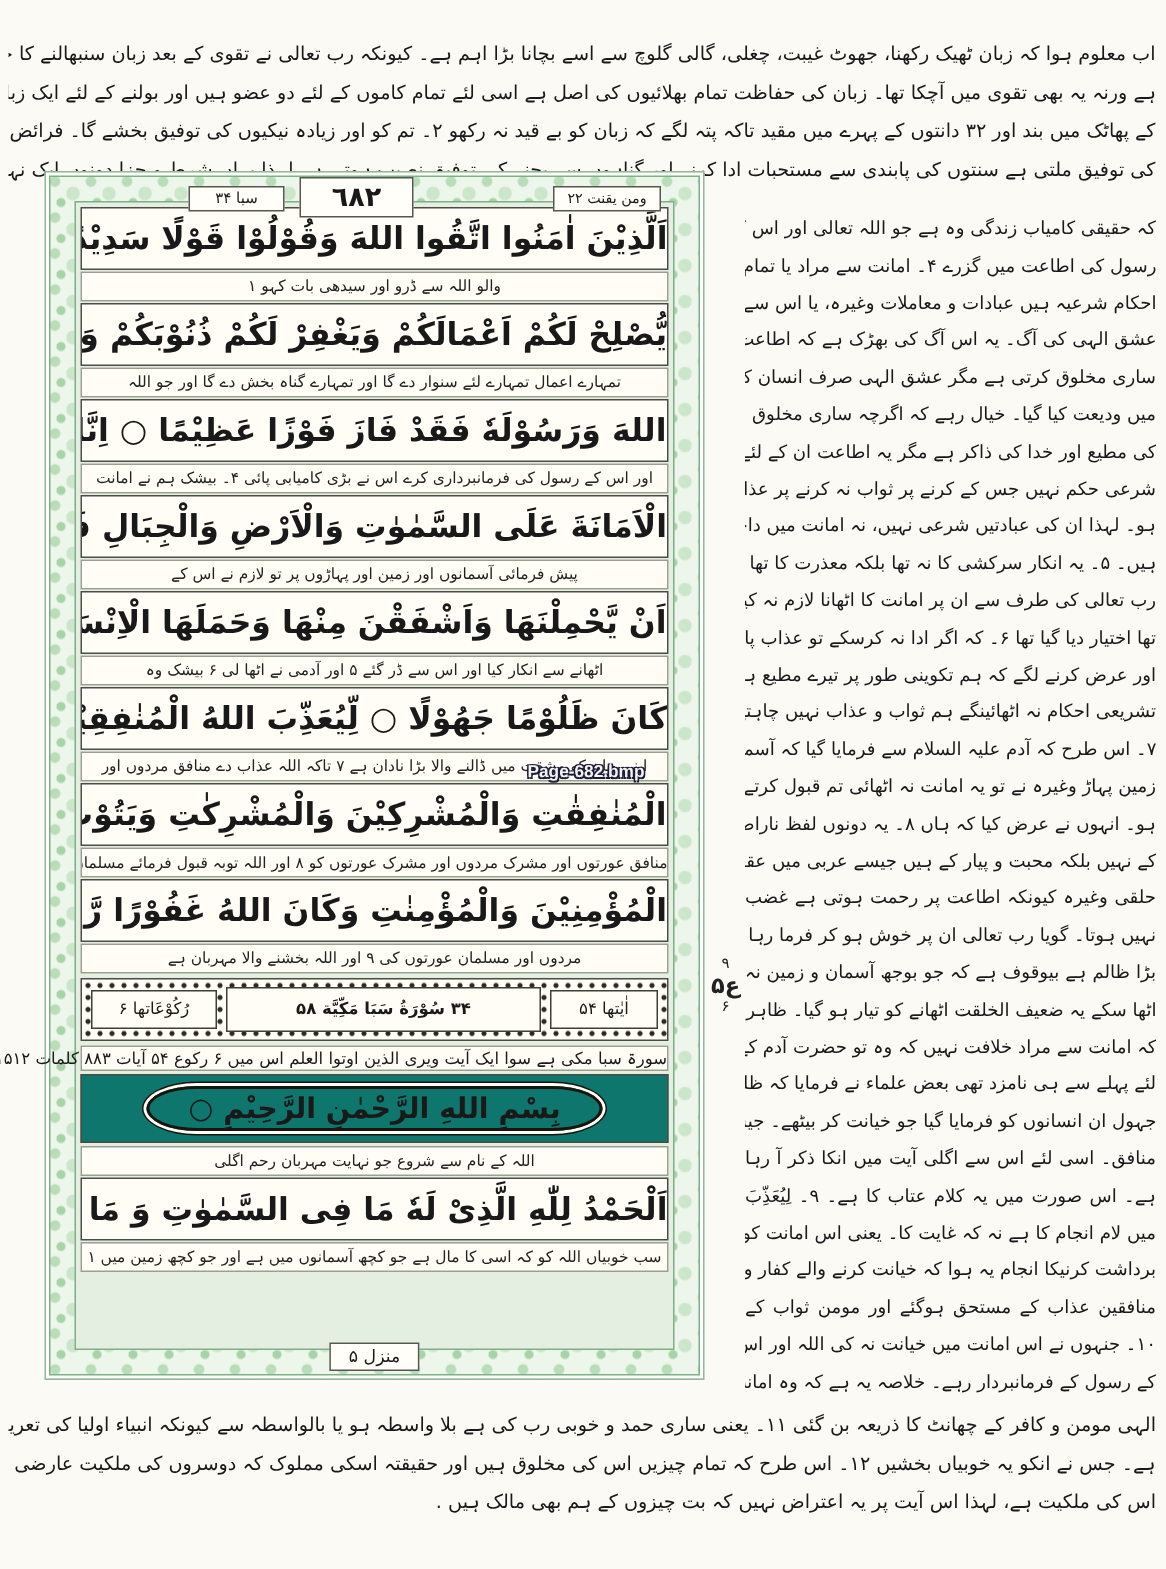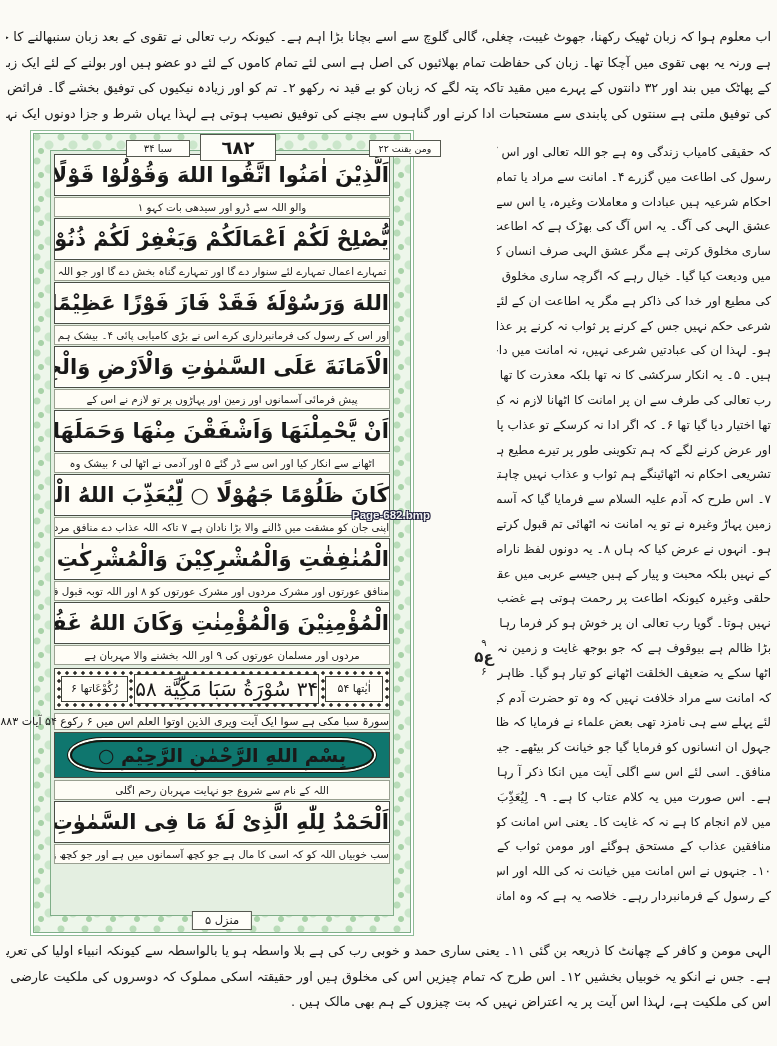--- a/index.html
+++ b/index.html
@@ -14,21 +14,21 @@
   .para{position:absolute;right:6px;left:6px;direction:rtl;}
   .para .pline{
     font-size:12.8px;line-height:25.6px;white-space:nowrap;
     text-align:justify;text-align-last:justify;overflow:hidden;
   }
   .para .pline:last-child{text-align-last:right;}
   #top-para{top:24px;}
   #bottom-para{top:938px;}
   
   .qbox{
-    position:absolute;left:30px;top:130px;width:384px;height:806px;
+    position:absolute;left:30px;top:114px;width:440px;height:806px;
     background:
       radial-gradient(circle at 6px 6px,#b9dcb9 3px,transparent 4px),
       radial-gradient(circle at 18px 14px,#cbe6cb 4px,transparent 5px),
       radial-gradient(circle at 10px 20px,#a8d2a8 2.5px,transparent 3.5px),
       #edf6ea;
     background-size:24px 24px;
     border:1px solid #8fbb97;
     box-sizing:border-box;
     box-shadow:inset 0 0 0 2px #ffffff,inset 0 0 0 3px #7fae88;
   }
@@ -63,21 +63,21 @@
     background-image:radial-gradient(circle,#2b2b26 1.4px,transparent 2px);
     background-size:8px 8px;background-position:0 0;
     display:flex;align-items:center;justify-content:space-between;
     padding:0 6px;gap:6px;
   }
   .surah-band .sbox{
     background:#fffdf6;border:1px solid #3c3f37;box-sizing:border-box;
     text-align:center;white-space:nowrap;
   }
   #ayat-box{width:72px;font-size:11px;line-height:24px;height:26px;}
-  #surah-title-box{flex:1;font-size:20px;font-weight:normal;line-height:28px;height:30px;}
+  #surah-title-box{flex:1;font-size:11px;font-weight:bold;line-height:28px;height:30px;}
   #rukuat-box{width:84px;font-size:11px;line-height:24px;height:26px;}
   .surah-info{
     background:#fffdf6;border:1px solid #9aa091;height:17px;margin:1px 0;
     font-size:11px;line-height:15px;text-align:center;white-space:nowrap;
     box-sizing:border-box;
   }
   
   .bismillah-strip{
     background:#0f766e;border:1px solid #4a4d44;height:46px;margin:1px 0;
     box-sizing:border-box;display:flex;align-items:center;justify-content:center;
@@ -197,28 +197,29 @@
     <div class="cline">رب تعالی کی طرف سے ان پر امانت کا اٹھانا لازم نہ کیا گیا</div>
     <div class="cline">تھا اختیار دیا گیا تھا ۶۔ کہ اگر ادا نہ کرسکے تو عذاب پائینگے</div>
     <div class="cline">اور عرض کرنے لگے کہ ہم تکوینی طور پر تیرے مطیع ہیں</div>
     <div class="cline">تشریعی احکام نہ اٹھائینگے ہم ثواب و عذاب نہیں چاہتے</div>
     <div class="cline">۷۔ اس طرح کہ آدم علیہ السلام سے فرمایا گیا کہ آسمان و</div>
     <div class="cline">زمین پہاڑ وغیرہ نے تو یہ امانت نہ اٹھائی تم قبول کرتے</div>
     <div class="cline">ہو۔ انہوں نے عرض کیا کہ ہاں ۸۔ یہ دونوں لفظ ناراضگی</div>
     <div class="cline">کے نہیں بلکہ محبت و پیار کے ہیں جیسے عربی میں عقری</div>
     <div class="cline">حلقی وغیرہ کیونکہ اطاعت پر رحمت ہوتی ہے غضب</div>
     <div class="cline">نہیں ہوتا۔ گویا رب تعالی ان پر خوش ہو کر فرما رہا ہے کہ</div>
-    <div class="cline">بڑا ظالم ہے بیوقوف ہے کہ جو بوجھ غایت و زمین نہ</div>
+    <div class="cline">بڑا ظالم ہے بیوقوف ہے کہ جو بوجھ آسمان و زمین نہ</div>
     <div class="cline">اٹھا سکے یہ ضعیف الخلقت اٹھانے کو تیار ہو گیا۔ ظاہر یہ ہے</div>
     <div class="cline">کہ امانت سے مراد خلافت نہیں کہ وہ تو حضرت آدم کے</div>
     <div class="cline">لئے پہلے سے ہی نامزد تھی بعض علماء نے فرمایا کہ ظلوم و</div>
     <div class="cline">جہول ان انسانوں کو فرمایا گیا جو خیانت کر بیٹھے۔ جیسے کافر و</div>
     <div class="cline">منافق۔ اسی لئے اس سے اگلی آیت میں انکا ذکر آ رہا</div>
     <div class="cline">ہے۔ اس صورت میں یہ کلام عتاب کا ہے۔ ۹۔ لِیُعَذِّبَ</div>
     <div class="cline">میں لام انجام کا ہے نہ کہ غایت کا۔ یعنی اس امانت کو</div>
+    <div class="cline">برداشت کرنیکا انجام یہ ہوا کہ خیانت کرنے والے کفار و</div>
     <div class="cline">منافقین عذاب کے مستحق ہوگئے اور مومن ثواب کے</div>
     <div class="cline">۱۰۔ جنہوں نے اس امانت میں خیانت نہ کی اللہ اور اس</div>
     <div class="cline">کے رسول کے فرمانبردار رہے۔ خلاصہ یہ ہے کہ وہ امانت</div>
   </div>
 
 <div id="watermark">Page-682.bmp</div>
 
 <div class="para" id="bottom-para">
 
 <div class="pline">الہی مومن و کافر کے چھانٹ کا ذریعہ بن گئی ۱۱۔ یعنی ساری حمد و خوبی رب کی ہے بلا واسطہ ہو یا بالواسطہ سے کیونکہ انبیاء اولیا کی تعریف بھی در حقیقت رب ہی کی تعریف</div>

